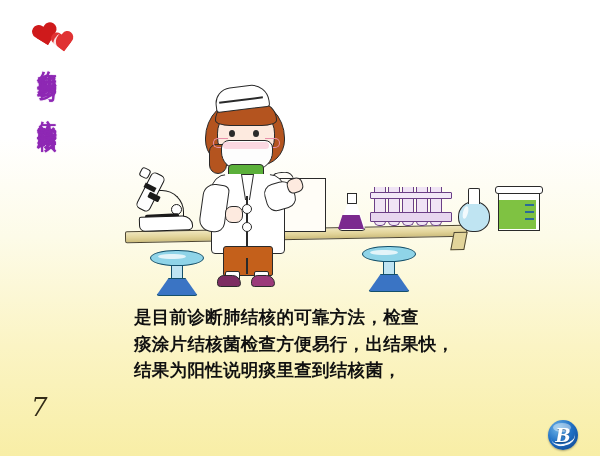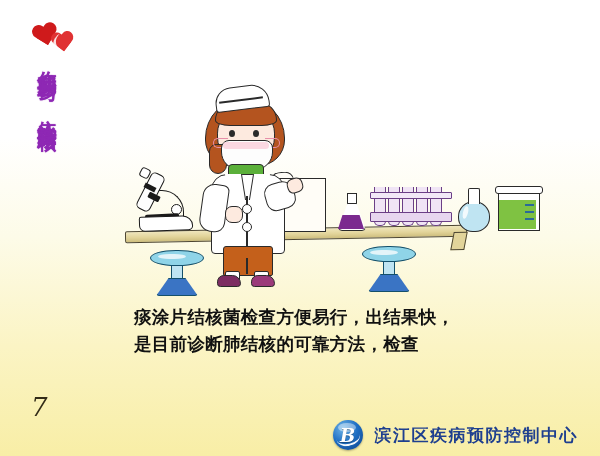--- a/index.html
+++ b/index.html
@@ -386,27 +386,27 @@
       <div class="stool-stem"></div>
       <div class="stool-base"></div>
       <div class="stool-seat">
         <div class="stool-seat-hi"></div>
       </div>
     </div>
 
   </div>
 
   <div id="body-text">
+    <p>是目前诊断肺结核的可靠方法，检查</p>
     <p>痰涂片结核菌检查方便易行，出结果快，</p>
-    <p>是目前诊断肺结核的可靠方法，检查</p>
+    <p>结果为阳性说明痰里查到结核菌，</p>
   </div>
 
   <div id="page-num">7</div>
 
   <div id="footer">
     <div id="logo-mark">
       <div id="logo-swoosh"></div>
       <div id="logo-letter">B</div>
     </div>
-    <div id="org-name">滨江区疾病预防控制中心</div>
   </div>
 
 </div>
 
 </body></html>

